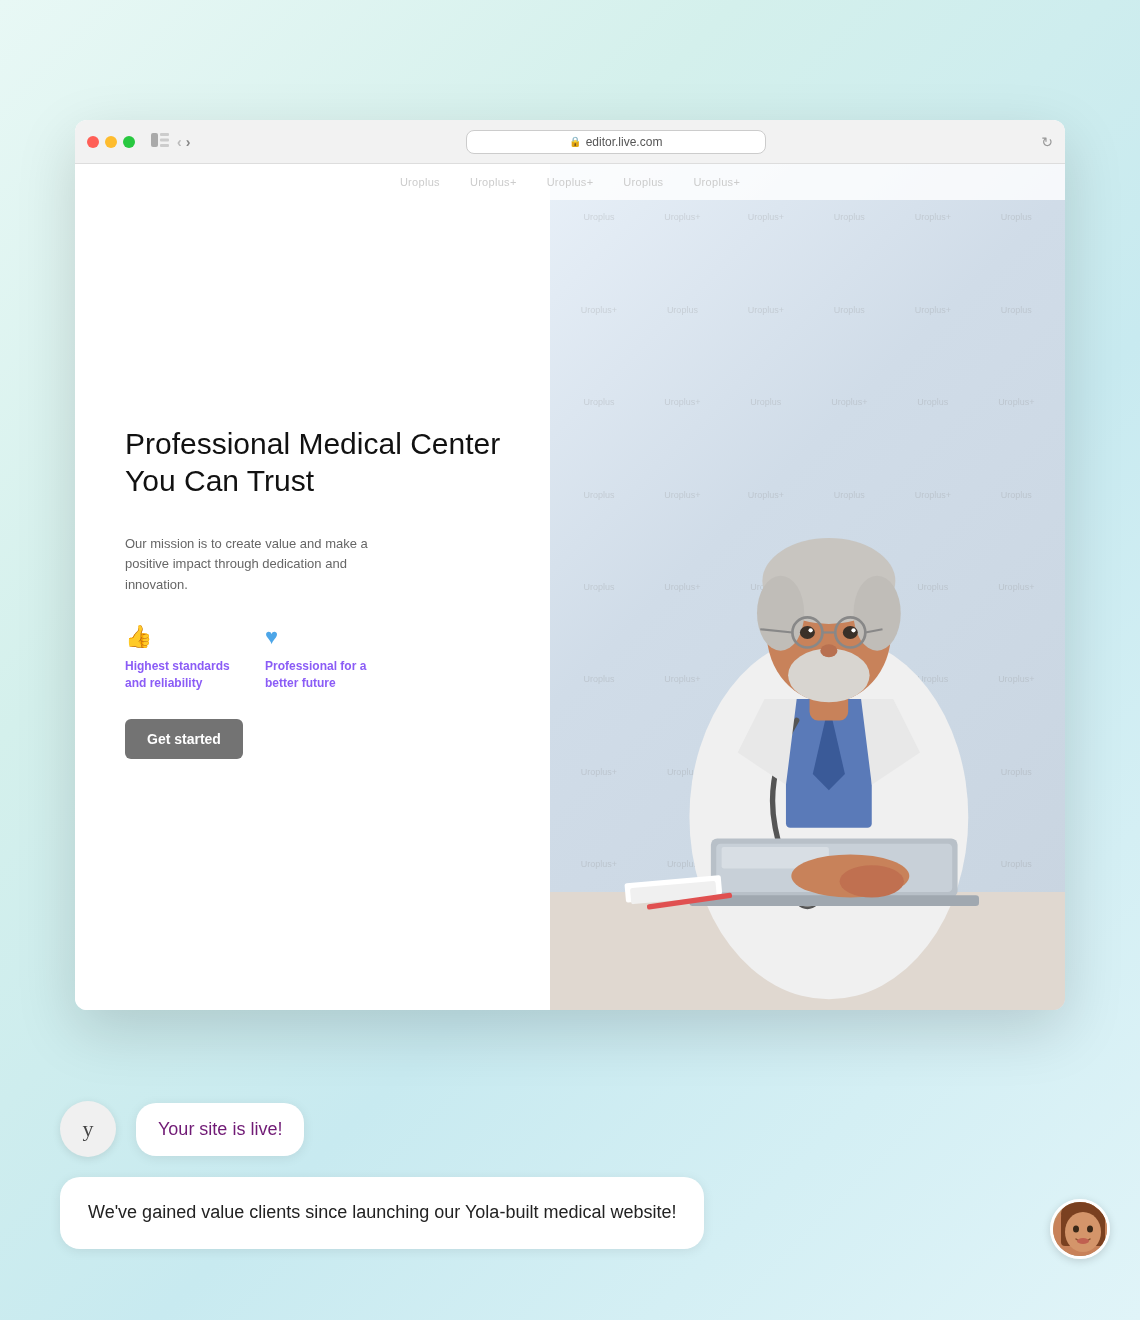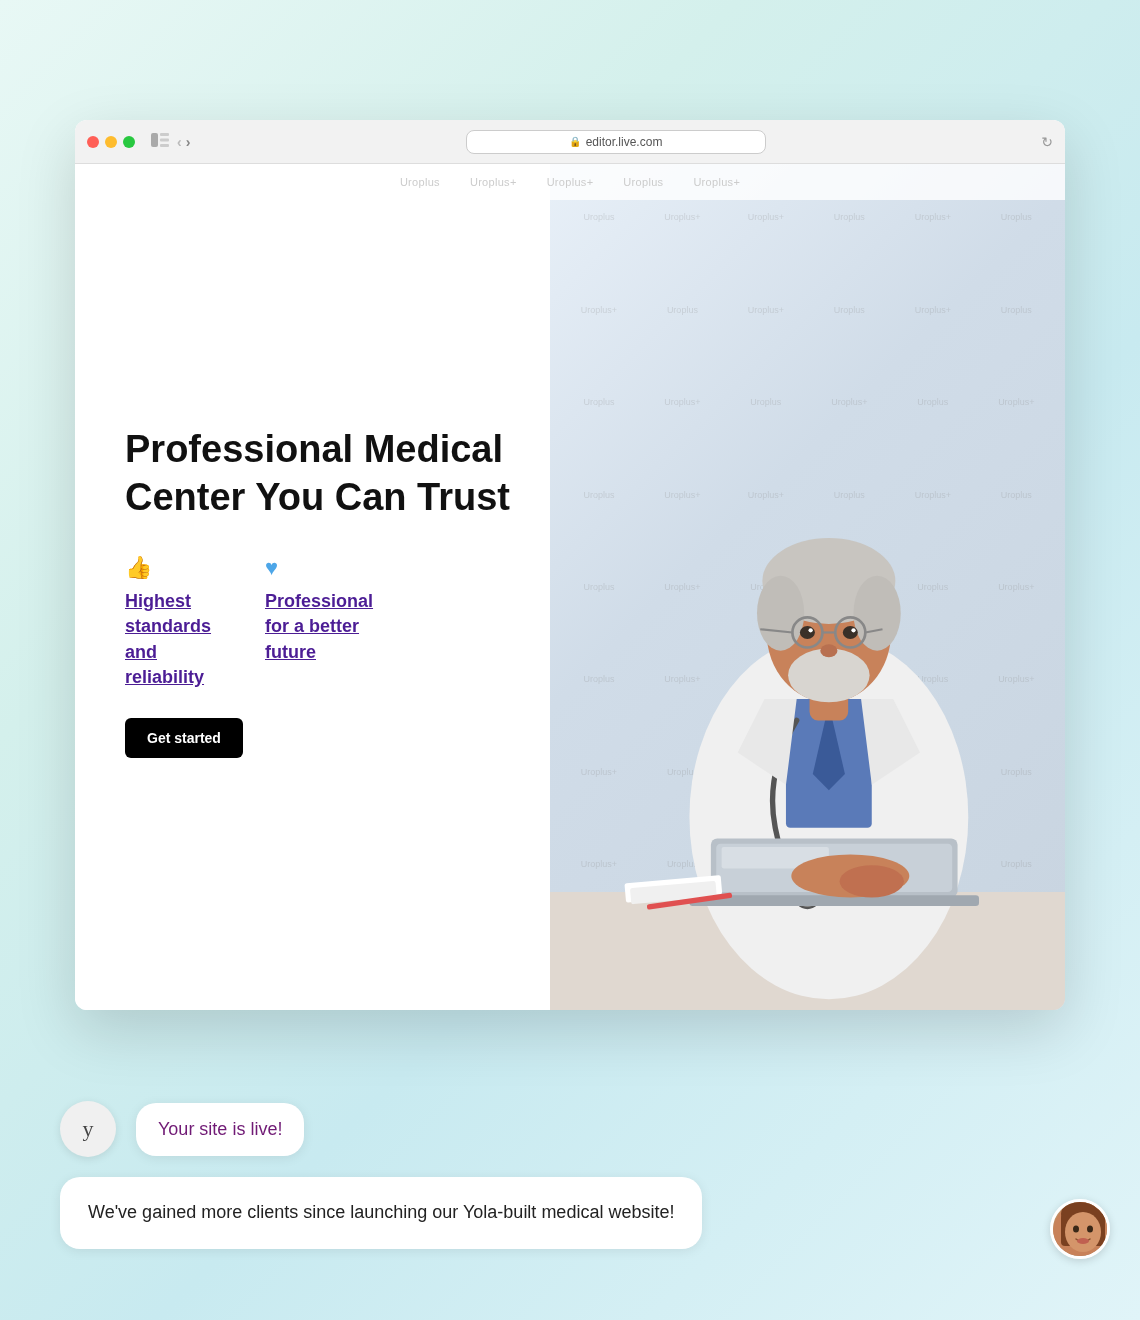--- a/index.html
+++ b/index.html
@@ -134,22 +134,22 @@
       padding: 50px 40px 40px 50px;
       display: flex;
       flex-direction: column;
       justify-content: center;
       background: #fff;
       position: relative;
       z-index: 5;
     }
 
     .hero-title {
-      font-size: 38px;
-      font-weight: 700;
+      font-size: 30px;
+      font-weight: 400;
       color: #111;
       line-height: 1.25;
       margin-bottom: 34px;
     }
 
     .hero-subtitle {
       font-size: 13px;
       color: #666;
       line-height: 1.6;
       margin-bottom: 28px;
@@ -171,30 +171,29 @@
     .feature-icon {
       font-size: 22px;
       color: #4da6e8;
     }
 
     .feature-icon.heart {
       color: #4da6e8;
     }
 
     .feature-label {
-      font-size: 18px;
+      font-size: 12px;
       font-weight: 700;
-      color: #4c1d95;
+      color: #8b5cf6;
       line-height: 1.4;
       max-width: 110px;
-      text-decoration: underline;
     }
 
     .cta-button {
-      background: #000000;
+      background: #737373;
       color: #fff;
       border: none;
       border-radius: 6px;
       padding: 12px 22px;
       font-size: 14px;
       font-weight: 600;
       cursor: pointer;
       display: inline-block;
       width: fit-content;
     }
@@ -354,20 +353,21 @@
     <div class="site-nav">
       <span class="site-nav-item">Uroplus</span>
       <span class="site-nav-item">Uroplus+</span>
       <span class="site-nav-item">Uroplus+</span>
       <span class="site-nav-item">Uroplus</span>
       <span class="site-nav-item">Uroplus+</span>
     </div>
 
     <div class="hero-left">
       <h1 class="hero-title">Professional Medical Center You Can Trust</h1>
+      <p class="hero-subtitle">Our mission is to create value and make a positive impact through dedication and innovation.</p>
 
       <div class="features-row">
         <div class="feature-item">
           <span class="feature-icon" style="color:#4da6e8; font-size:22px;">👍</span>
           <span class="feature-label">Highest standards and reliability</span>
         </div>
         <div class="feature-item">
           <span class="feature-icon heart" style="color:#4da6e8; font-size:22px;">♥</span>
           <span class="feature-label">Professional for a better future</span>
         </div>
@@ -505,21 +505,21 @@
     <div class="chat-avatar-y">
       <span>y</span>
     </div>
     <div class="chat-bubble-live">
       <span>Your site is live!</span>
     </div>
   </div>
 
   <div class="chat-testimonial-row">
     <div class="chat-bubble-testimonial">
-      <span>We've gained more clients since launching our Yola-built medical website!</span>
+      <span>We've gained value clients since launching our Yola-built medical website!</span>
     </div>
     <div class="chat-avatar-photo">
       
       <svg width="60" height="60" viewBox="0 0 60 60">
 
         <circle cx="30" cy="30" r="30" fill="#c8825a"></circle>
 
         <ellipse cx="30" cy="12" rx="22" ry="16" fill="#7a4020"></ellipse>
         <rect x="8" y="12" width="16" height="32" fill="#7a4020" rx="4"></rect>
         <rect x="36" y="12" width="16" height="32" fill="#7a4020" rx="4"></rect>

